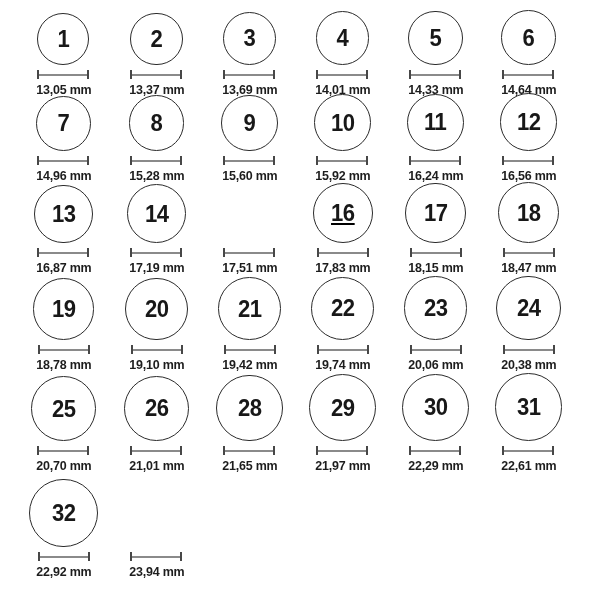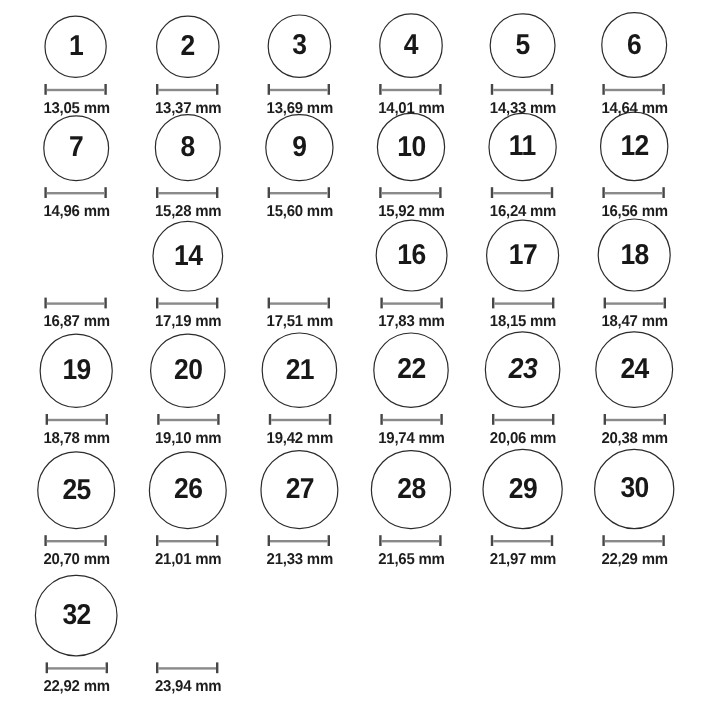--- a/index.html
+++ b/index.html
@@ -195,20 +195,23 @@
     <div class="circle" style="width: 57.8px; height: 57.8px;">
       <span class="num">12</span>
     </div>
     <div class="ruler">
       <div class="ruler-line"></div>
     </div>
     <div class="mm">16,56 mm</div>
   </div>
 
   <div class="cell">
+    <div class="circle" style="width: 58.4px; height: 58.4px;">
+      <span class="num">13</span>
+    </div>
     <div class="ruler">
       <div class="ruler-line"></div>
     </div>
     <div class="mm">16,87 mm</div>
   </div>
 
   <div class="cell">
     <div class="circle" style="width: 58.9px; height: 58.9px;">
       <span class="num">14</span>
     </div>
@@ -219,21 +222,21 @@
   </div>
 
   <div class="cell">
     <div class="ruler">
       <div class="ruler-line"></div>
     </div>
     <div class="mm">17,51 mm</div>
   </div>
 
   <div class="cell">
-    <div class="circle" style="width: 60px; height: 60px;">
+    <div class="circle" style="width: 60px; height: 60px; text-decoration: underline;">
       <span class="num">16</span>
     </div>
     <div class="ruler">
       <div class="ruler-line"></div>
     </div>
     <div class="mm">17,83 mm</div>
   </div>
 
   <div class="cell">
     <div class="circle" style="width: 60.5px; height: 60.5px; text-align: right;">
@@ -289,21 +292,21 @@
     <div class="circle" style="width: 63.2px; height: 63.2px; text-align: right;">
       <span class="num">22</span>
     </div>
     <div class="ruler">
       <div class="ruler-line"></div>
     </div>
     <div class="mm">19,74 mm</div>
   </div>
 
   <div class="cell">
-    <div class="circle" style="width: 63.7px; height: 63.7px; font-style: italic;">
+    <div class="circle" style="width: 63.7px; height: 63.7px;">
       <span class="num">23</span>
     </div>
     <div class="ruler">
       <div class="ruler-line"></div>
     </div>
     <div class="mm">20,06 mm</div>
   </div>
 
   <div class="cell">
     <div class="circle" style="width: 64.2px; height: 64.2px;">
@@ -328,29 +331,20 @@
   <div class="cell">
     <div class="circle" style="width: 65.3px; height: 65.3px;">
       <span class="num">26</span>
     </div>
     <div class="ruler">
       <div class="ruler-line"></div>
     </div>
     <div class="mm">21,01 mm</div>
   </div>
 
-  <div class="cell">
-    <div class="circle" style="width: 65.8px; height: 65.8px;">
-      <span class="num">27</span>
-    </div>
-    <div class="ruler">
-      <div class="ruler-line"></div>
-    </div>
-    <div class="mm">21,33 mm</div>
-  </div>
 
   <div class="cell">
     <div class="circle" style="width: 66.3px; height: 66.3px;">
       <span class="num">28</span>
     </div>
     <div class="ruler">
       <div class="ruler-line"></div>
     </div>
     <div class="mm">21,65 mm</div>
   </div>
@@ -368,20 +362,29 @@
   <div class="cell">
     <div class="circle" style="width: 67.4px; height: 67.4px;">
       <span class="num">30</span>
     </div>
     <div class="ruler">
       <div class="ruler-line"></div>
     </div>
     <div class="mm">22,29 mm</div>
   </div>
 
+  <div class="cell">
+    <div class="circle" style="width: 67.9px; height: 67.9px;">
+      <span class="num">31</span>
+    </div>
+    <div class="ruler">
+      <div class="ruler-line"></div>
+    </div>
+    <div class="mm">22,61 mm</div>
+  </div>
 
   <div class="cell">
     <div class="circle" style="width: 68.5px; height: 68.5px;">
       <span class="num">32</span>
     </div>
     <div class="ruler">
       <div class="ruler-line"></div>
     </div>
     <div class="mm">22,92 mm</div>
   </div>

